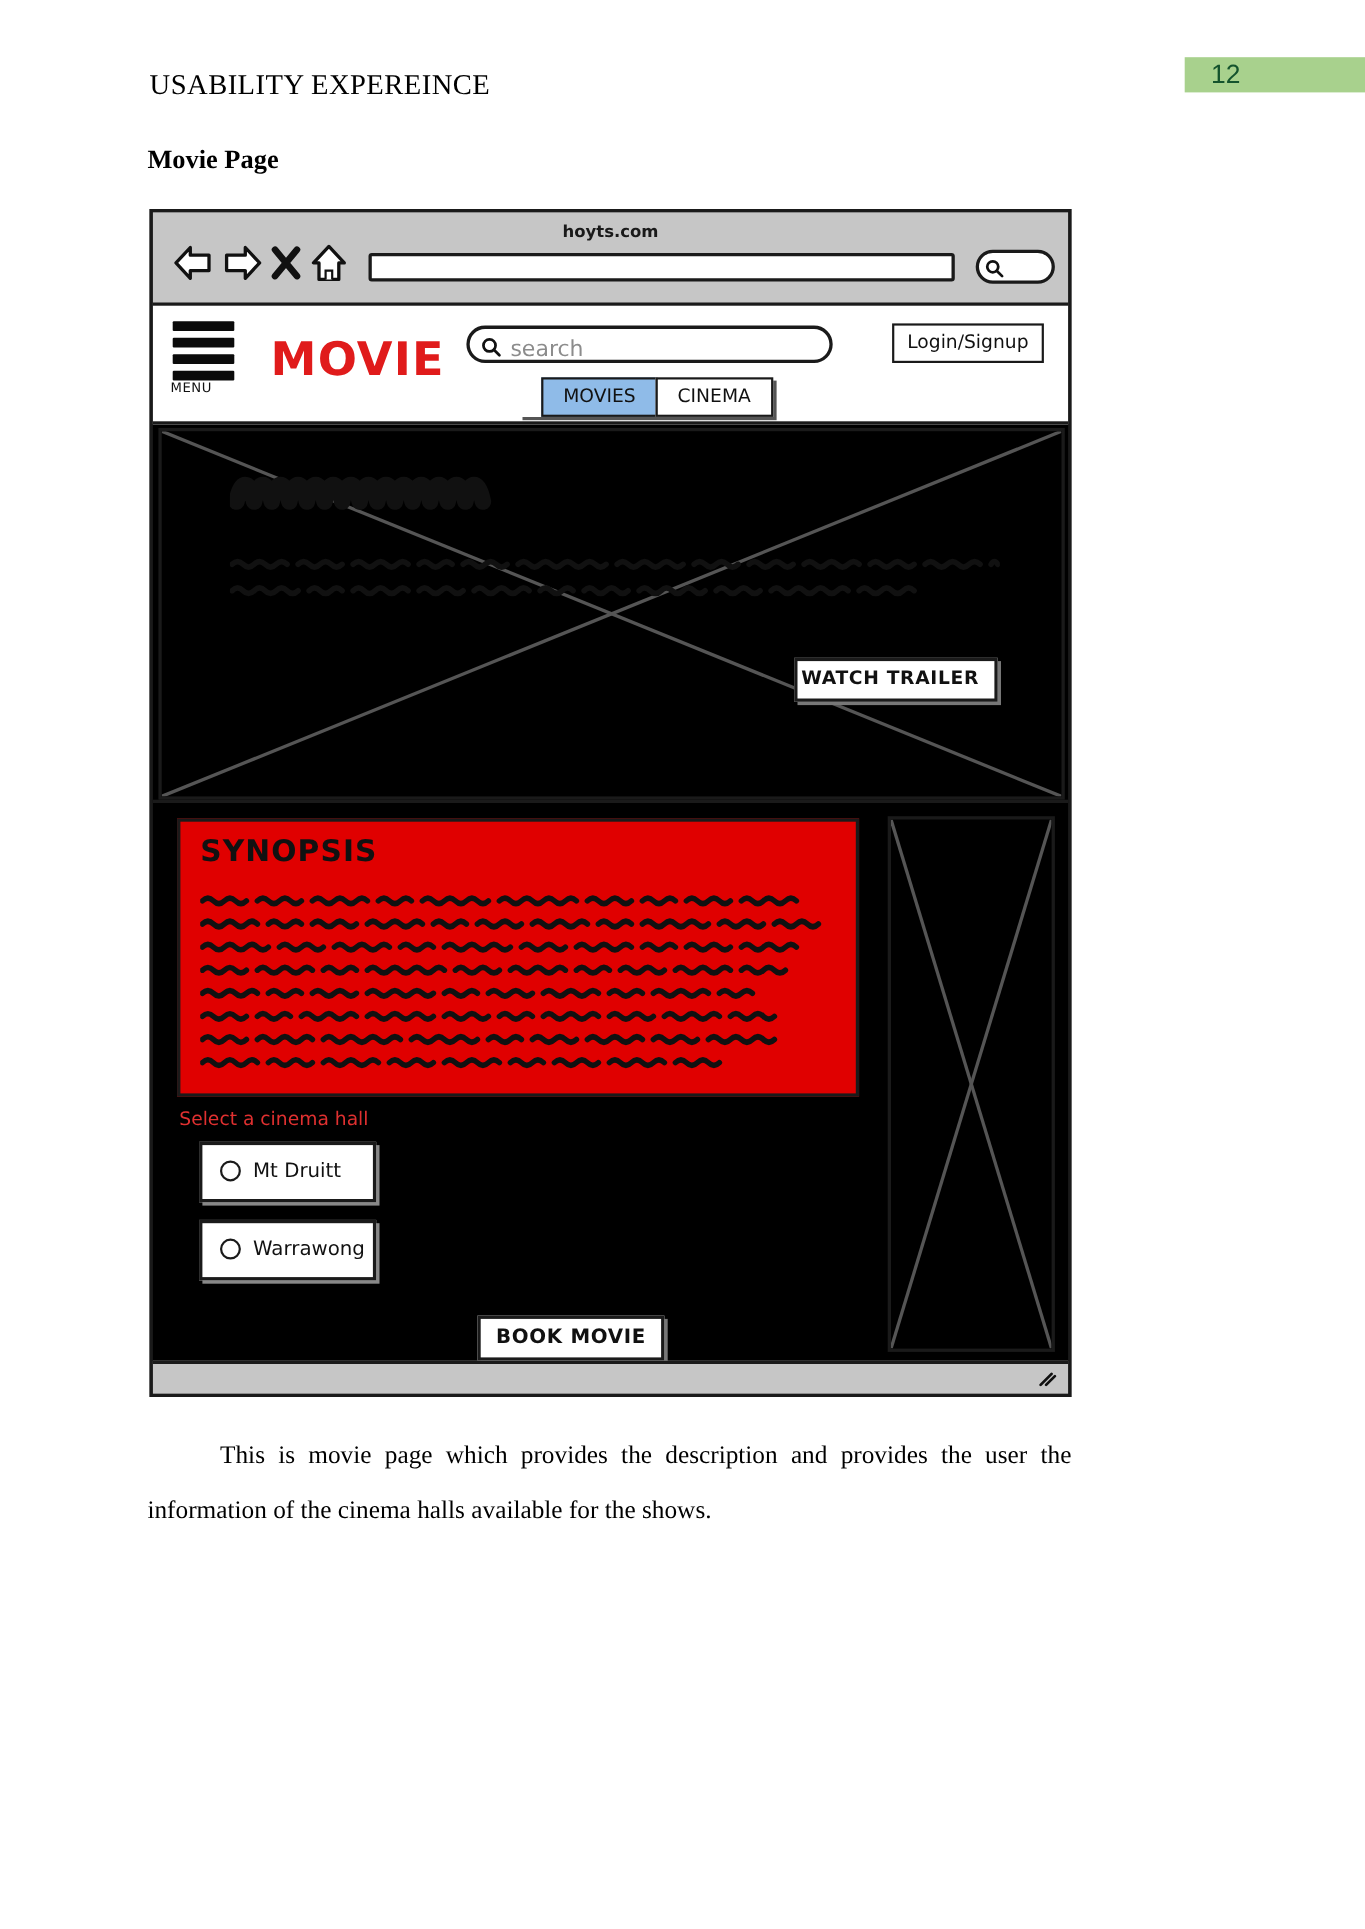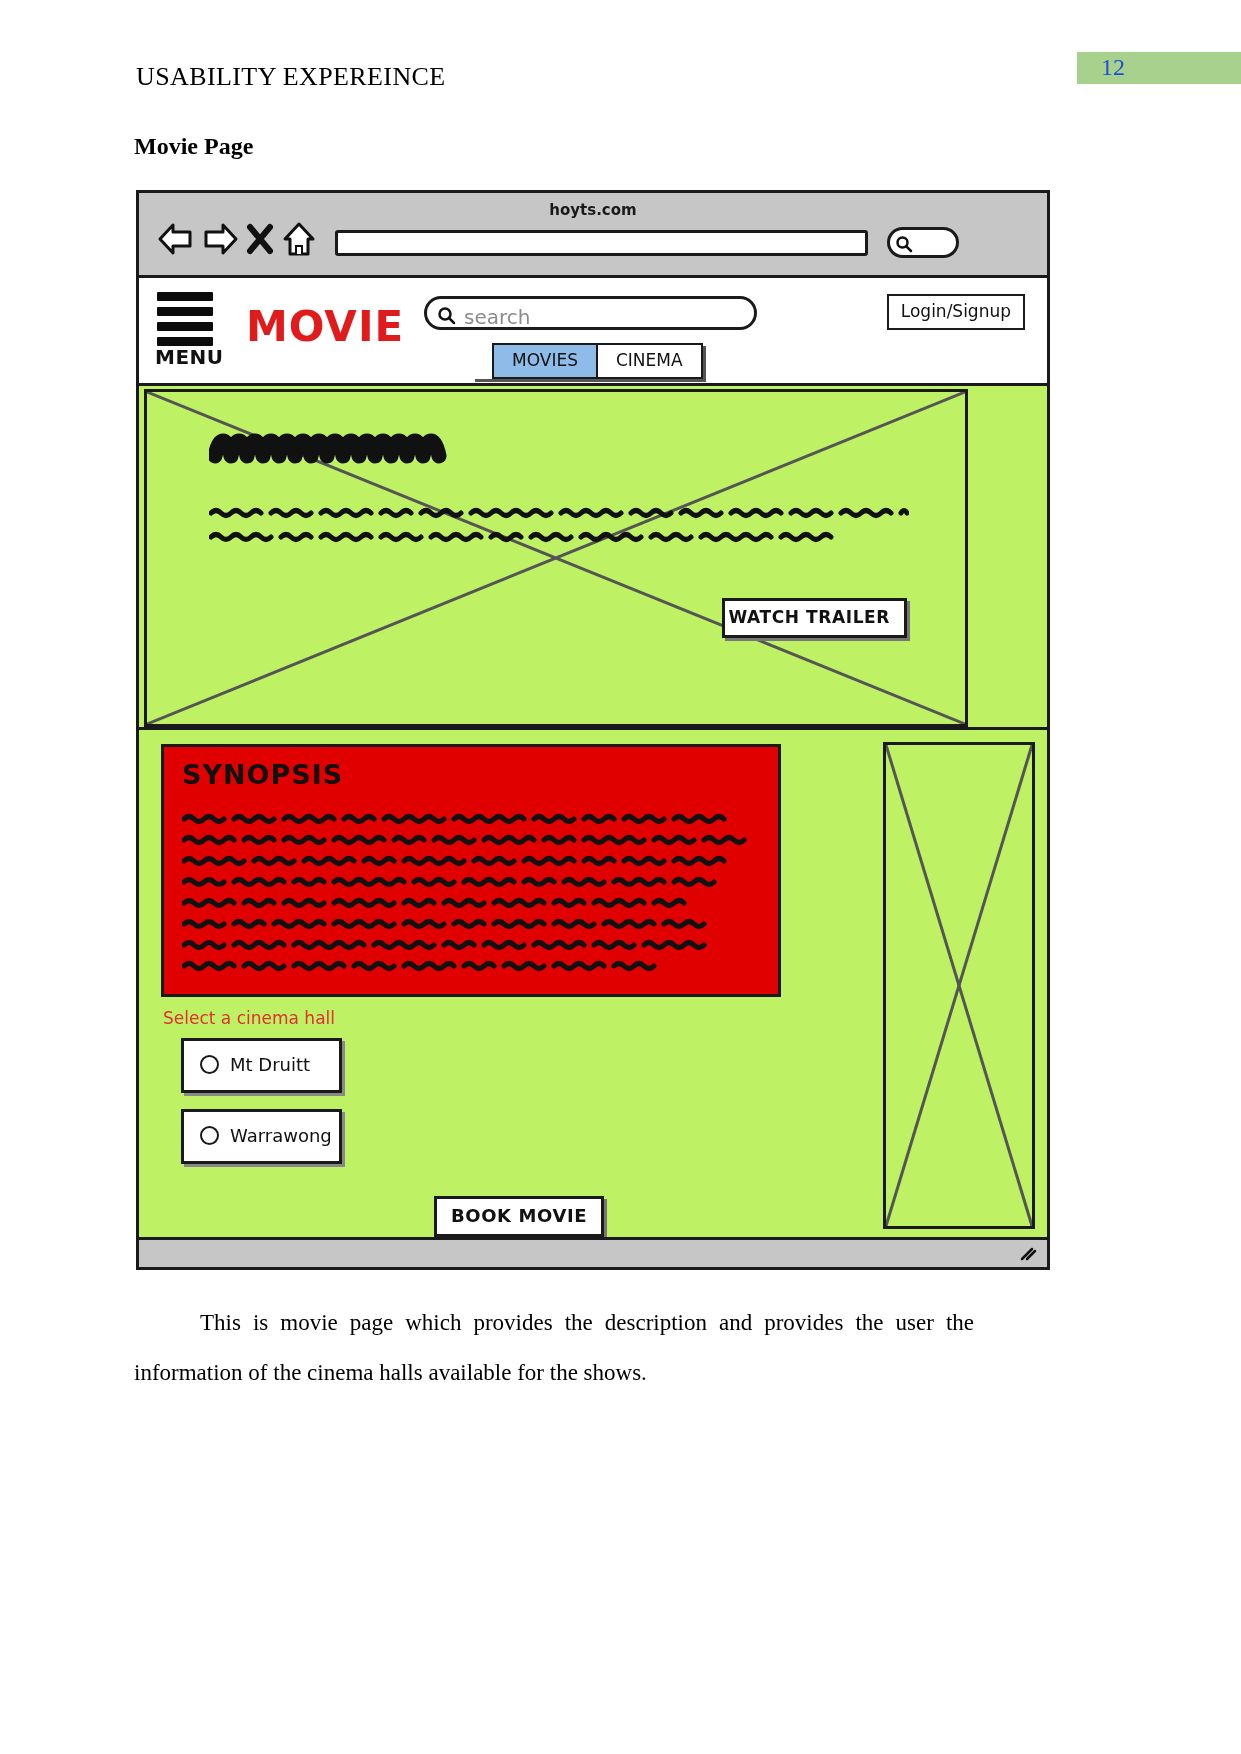--- a/index.html
+++ b/index.html
@@ -37,44 +37,44 @@
     right: 0;
     top: 52px;
     width: 164px;
     height: 32px;
     background: #a8d18d;
   }
   .page-badge span {
     position: absolute;
     left: 24px;
     top: 2px;
-    font-family: Liberation Serif, serif;
+    font-family: Liberation Sans, sans-serif;
     font-size: 24px;
-    color: #1d4ed8;
+    color: #14532d;
     text-align: right;
   }
 
   .section-title {
     position: absolute;
     left: 134px;
     top: 133px;
     font-family: "Liberation Serif", serif;
     font-weight: bold;
     font-size: 24px;
     color: #000000;
   }
 
   
   .mockup {
     position: absolute;
     left: 136px;
     top: 190px;
-    width: 914px;
+    width: 838px;
     height: 1080px;
-    background: #bef264;
+    background: #000000;
     border: 3px solid #1a1a1a;
     box-sizing: border-box;
   }
 
   
   .browser-chrome {
     position: absolute;
     left: 0; top: 0;
     width: 100%;
     height: 85px;
@@ -151,22 +151,22 @@
     height: 9px;
     background: #0b0b0b;
     margin-bottom: 6px;
     border-radius: 1px;
   }
   .menu-label {
     position: absolute;
     left: 16px;
     top: 67px;
     font-family: "DejaVu Sans", sans-serif;
-    font-size: 20px;
-    font-weight: bold;
+    font-size: 12px;
+    font-weight: normal;
     letter-spacing: 0.5px;
     color: #111111;
   }
   .brand {
     position: absolute;
     left: 107px;
     top: 24px;
     font-family: "DejaVu Sans", sans-serif;
     font-size: 42px;
     font-weight: bold;

